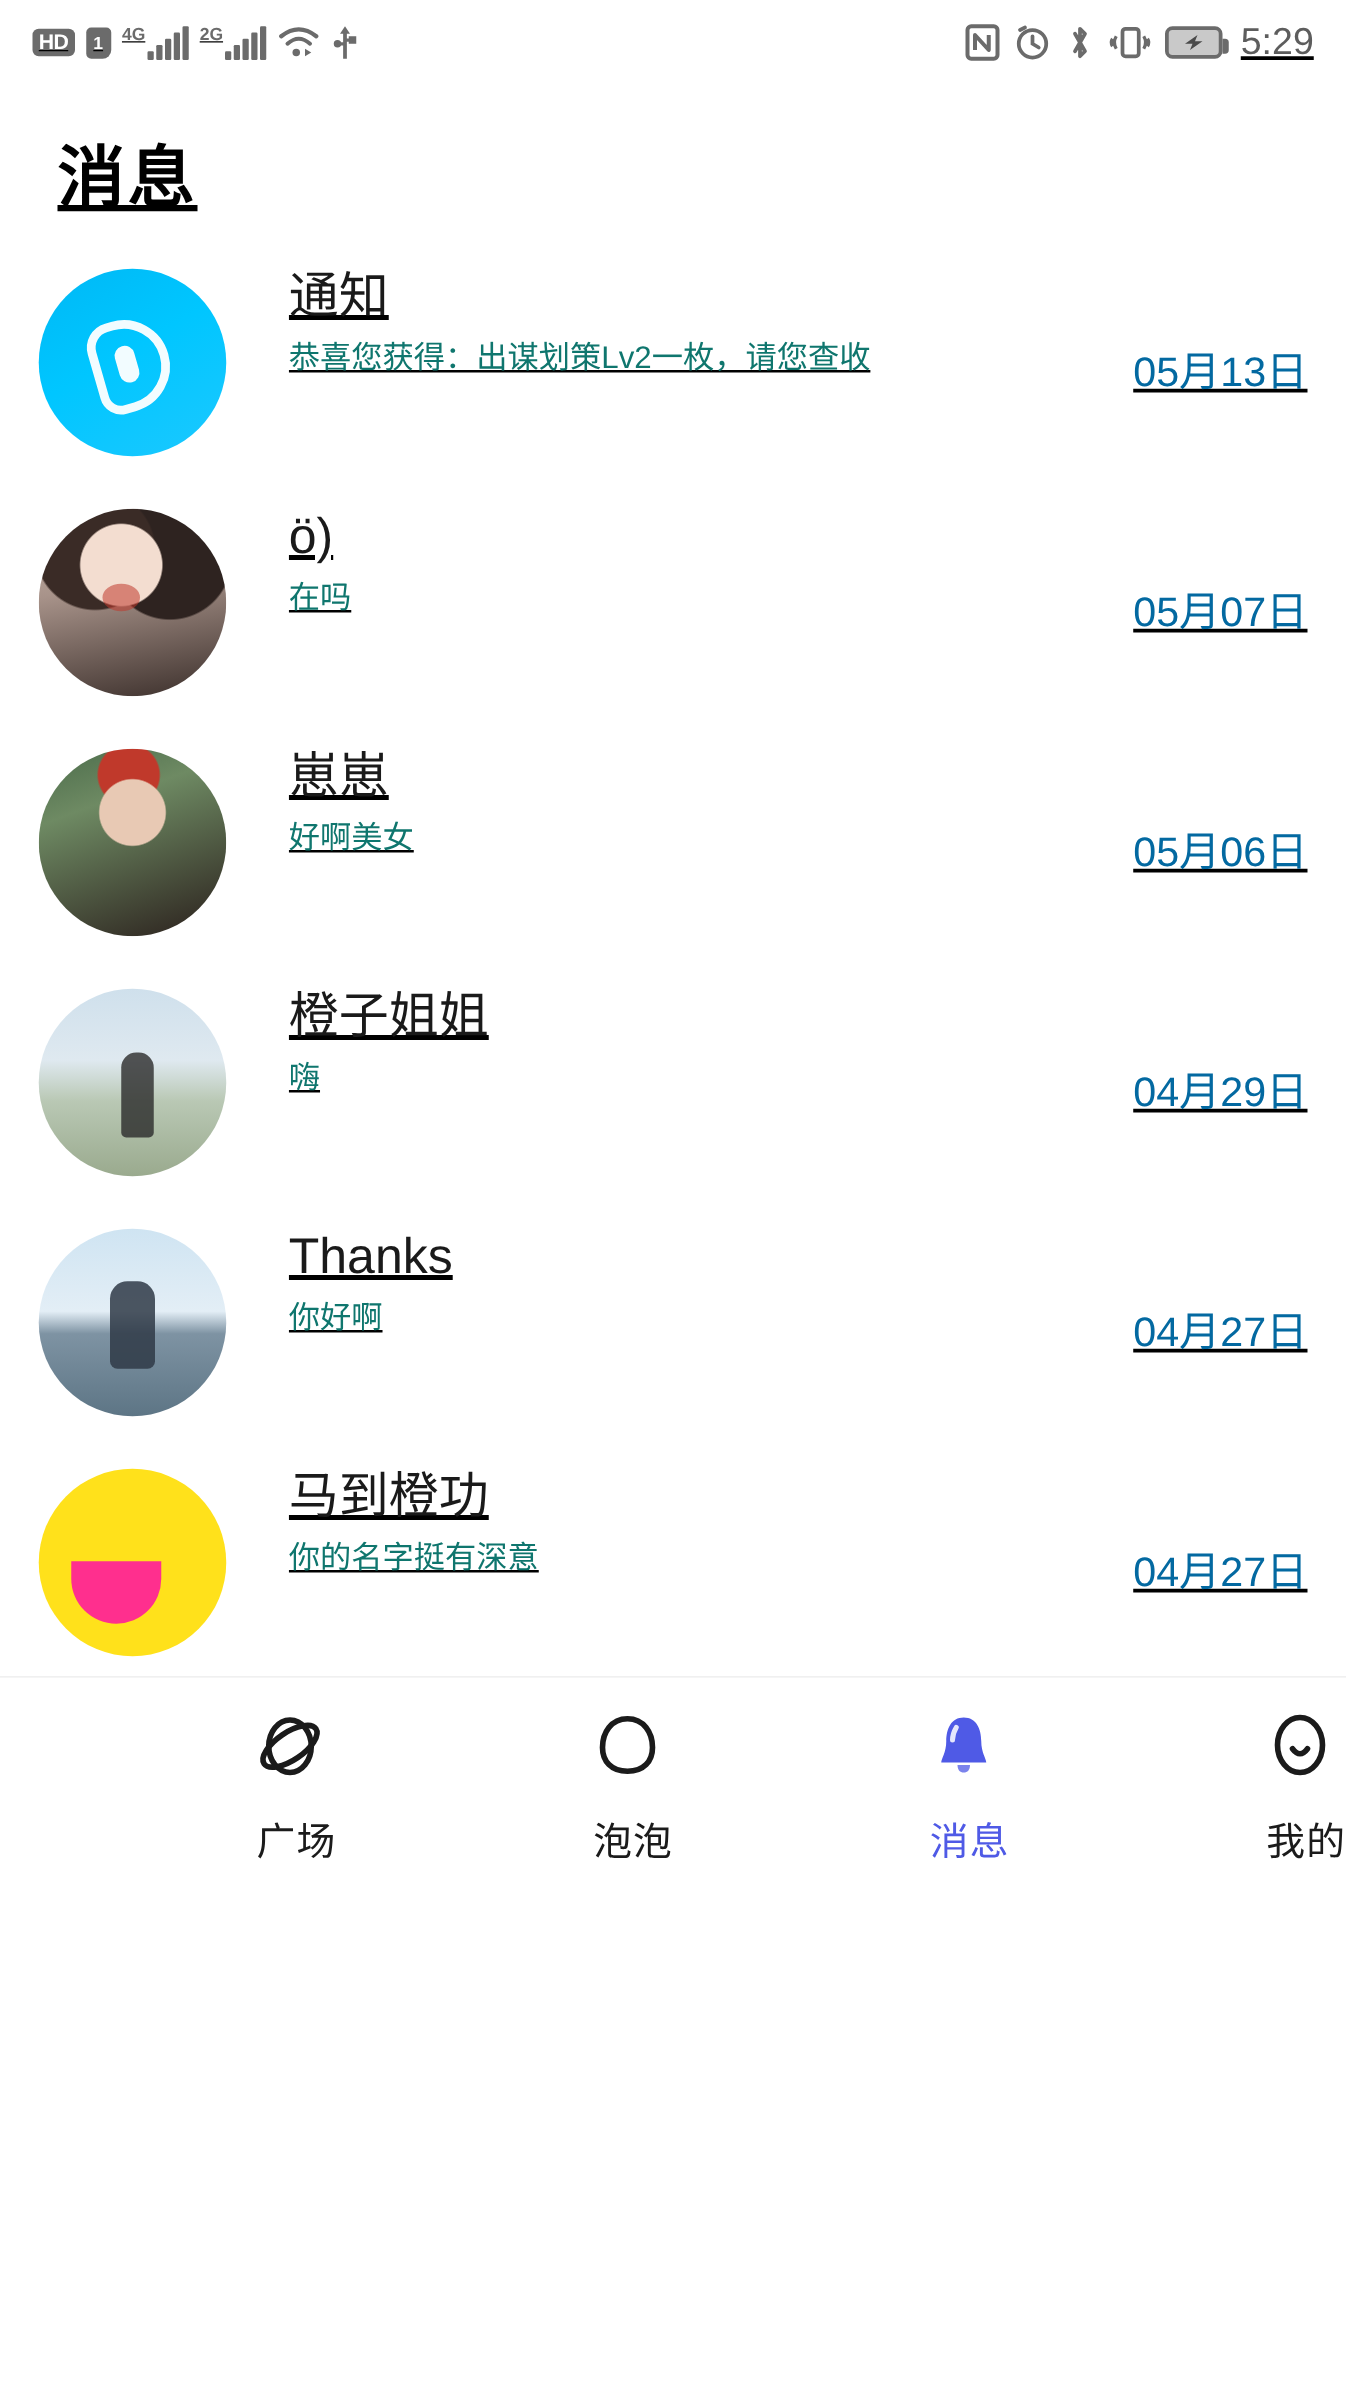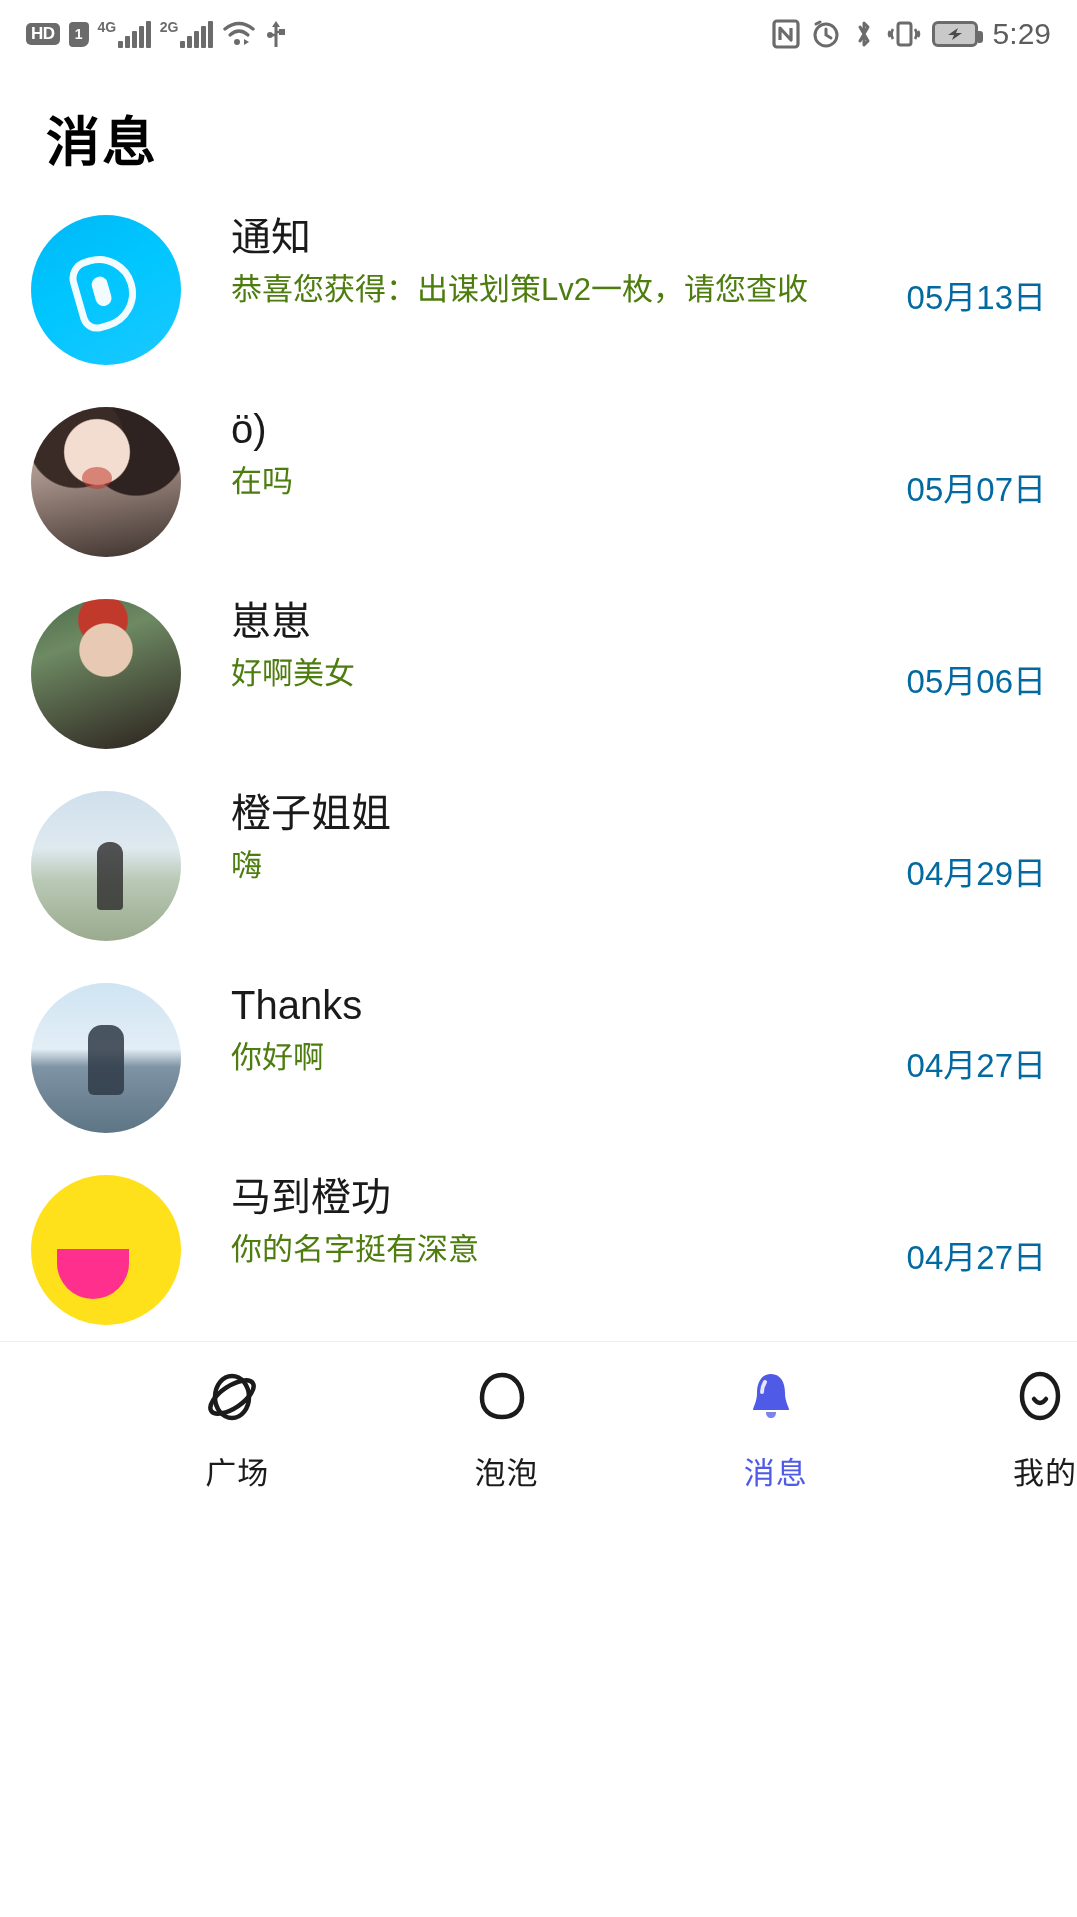--- a/index.html
+++ b/index.html
@@ -2,21 +2,21 @@
 <html lang="zh-CN"><head>
 <meta charset="utf-8">
 <style>
   * { margin:0; padding:0; box-sizing:border-box; }
   html, body {
     width:1077px; height:1917px;
     background:#ffffff;
     font-family:"Liberation Sans", "DejaVu Sans", sans-serif;
     overflow:hidden;
   }
-  #app { position:relative; width:1077px; height:1511px; background:#fff; }
+  #app { position:relative; width:1077px; height:1511px; background:#fff;text-decoration:underline; }
 
   
   .statusbar {
     height:68px; width:100%;
     display:flex; align-items:center;
     padding:0 26px;
     color:#6b6b6b;
   }
   .sb-left { display:flex; align-items:center; gap:9px; }
   .sb-right { display:flex; align-items:center; gap:11px; margin-left:auto;text-align:center; }
@@ -77,21 +77,21 @@
     flex:1 1 auto; min-width:0;
     padding-left:50px; padding-right:16px;
     display:flex; flex-direction:column; justify-content:center;
     gap:14px;
   }
   .row-name {
     font-size:40px; color:#1a1a1a; line-height:1.1;
     white-space:nowrap; overflow:hidden; text-overflow:ellipsis;
   }
   .row-preview {
-    font-size:31px; color:#4d7c0f; line-height:1.1;
+    font-size:25px; color:#0f766e; line-height:1.1;
     white-space:nowrap; overflow:hidden; text-overflow:ellipsis;
   }
   .row-date {
     font-size:33px; color:#0369a1;
     flex:0 0 auto; align-self:flex-start;
     margin-top:56px; white-space:nowrap;
   }
 
   
   .av-notice { background:linear-gradient(150deg,#00b8f5 0%,#00c6ff 45%,#1cc8ff 100%); }

